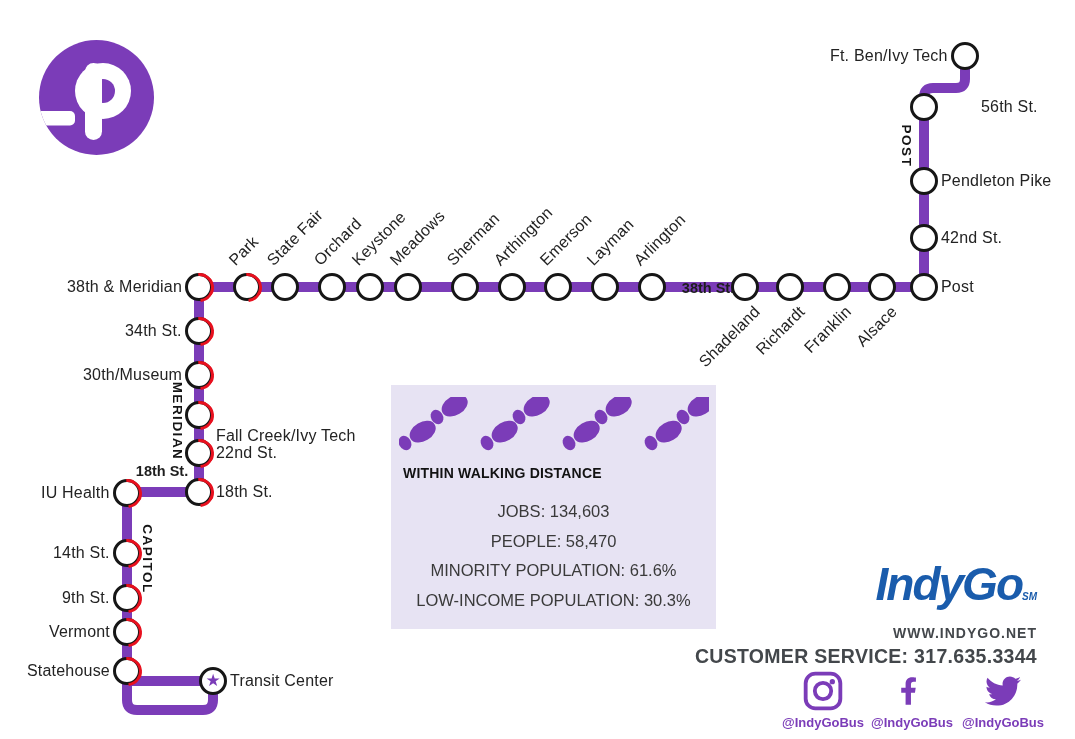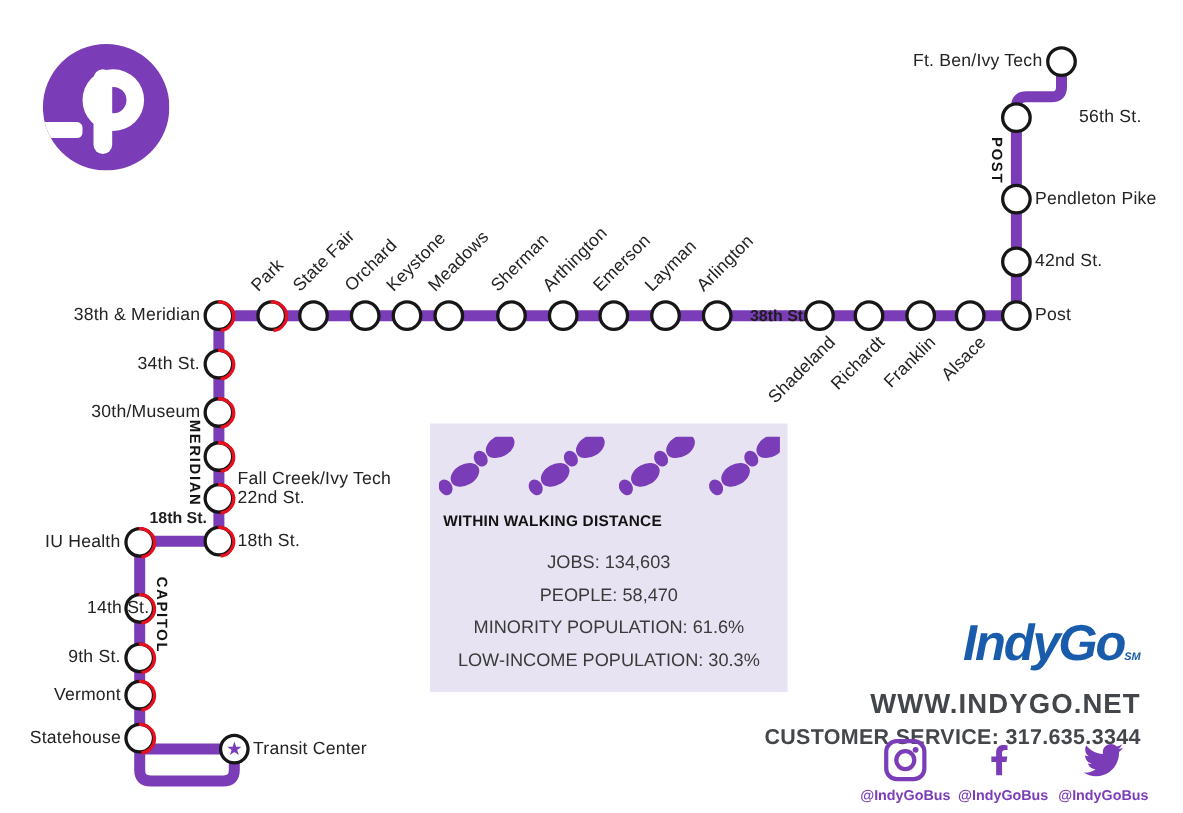--- a/index.html
+++ b/index.html
@@ -58,21 +58,21 @@
   }
   .stats{position:absolute;left:0;top:115px;width:100%;text-align:center;}
   .stat-line{font-size:16.5px;color:#3a3a3a;line-height:22px;margin-bottom:7.5px;}
   
   .footer-right{position:absolute;right:38px;top:560px;text-align:right;}
   .indygo-logo{
     font-style:italic;font-weight:bold;font-size:46px;color:var(--blue);
     letter-spacing:-2px;line-height:48px;
   }
   .indygo-sm{font-size:10px;font-style:italic;letter-spacing:0;vertical-align:baseline;}
-  .site-url{margin-top:4px;font-size:25px;font-weight:bold;color:#43474B;letter-spacing:1px;}
+  .site-url{margin-top:4px;font-size:14px;font-weight:bold;color:#43474B;letter-spacing:1px;}
   .cust-service{margin-top:4px;font-size:19.5px;font-weight:bold;color:#43474B;letter-spacing:.3px;}
   .social-col{position:absolute;top:670px;width:110px;transform:translateX(-50%);text-align:center;}
   .social-col .icon{height:42px;display:flex;align-items:center;justify-content:center;}
   .handle{margin-top:3px;font-size:13px;font-weight:bold;color:var(--purple);}
 </style>
 </head>
 <body>
 
 <div class="poster">
 
@@ -168,21 +168,21 @@
         <span class="red-arc"></span>
       </div>
       <div class="st-label right" style="left: 216px; top: 482px;">18th St.</div>
       <div class="station" style="left: 127px; top: 493px;">
         <span class="red-arc"></span>
       </div>
       <div class="st-label left" style="top: 483px; left: 41px;">IU Health</div>
       <div class="station" style="left: 127px; top: 553px;">
         <span class="red-arc"></span>
       </div>
-      <div class="st-label left" style="top: 543px; left: 53px; margin-left: 26px;">14th St.</div>
+      <div class="st-label left" style="top: 543px; left: 53px;">14th St.</div>
       <div class="station" style="left: 127px; top: 598px;">
         <span class="red-arc"></span>
       </div>
       <div class="st-label left" style="top: 588px; left: 62px;">9th St.</div>
       <div class="station" style="left: 127px; top: 632px;">
         <span class="red-arc"></span>
       </div>
       <div class="st-label left" style="top: 622px; left: 49px;">Vermont</div>
       <div class="station" style="left: 127px; top: 671px;">
         <span class="red-arc"></span>

